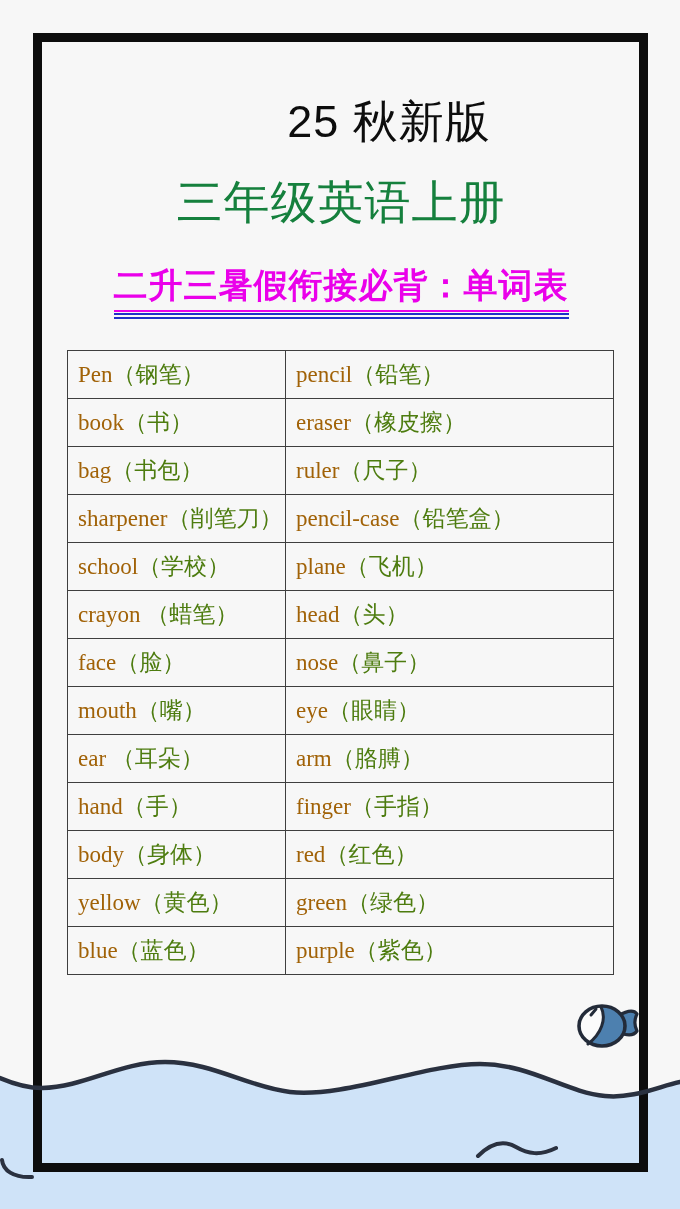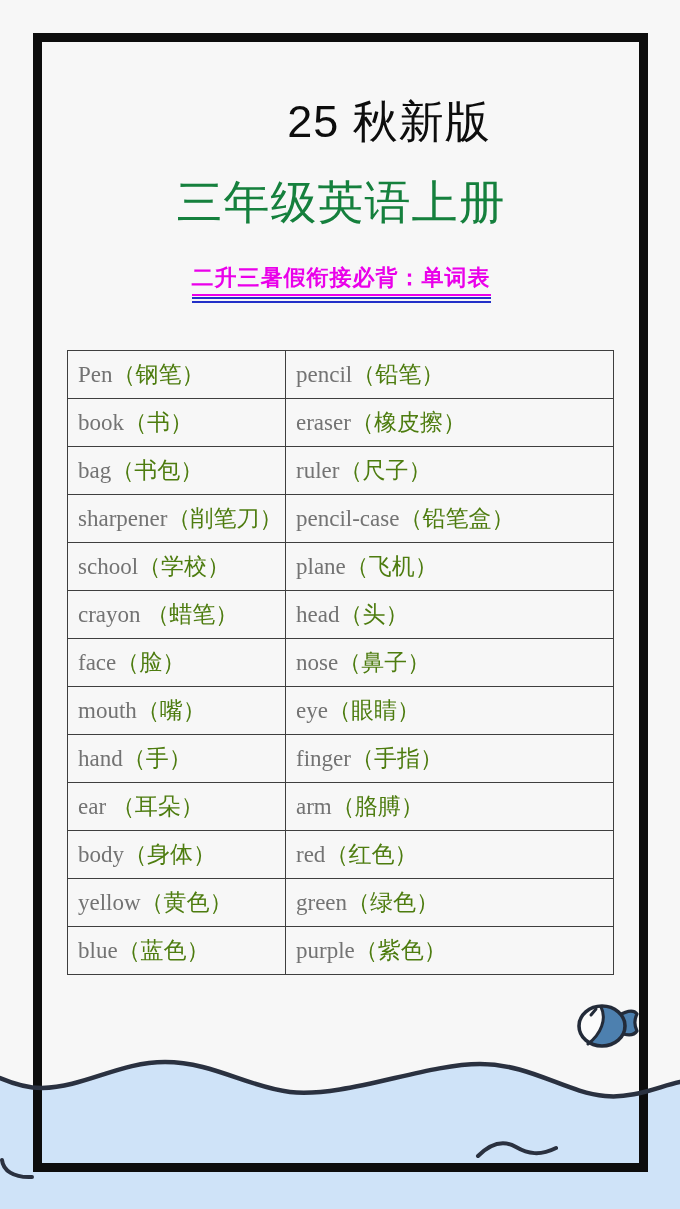--- a/index.html
+++ b/index.html
@@ -27,21 +27,21 @@
     position:absolute; left:43px; top:176px; width:596px;
     text-align:center; font-size:46px; line-height:52px;
     color:#15803d; letter-spacing:1px; z-index:10;
   }
   .subtitle-wrap {
     position:absolute; left:43px; top:263px; width:596px;
     text-align:center; z-index:10;
   }
   .subtitle {
     display:inline-block;
-    font-size:22px; font-weight:bold; letter-spacing:1px;
+    font-size:34px; font-weight:bold; letter-spacing:1px;
     color:#ea00ea;
     border-bottom:6px double #2230c8;
     padding-bottom:1px;
   }
   .subtitle .inner {
     display:inline-block;
     border-bottom:2px solid #ea00ea;
     padding-bottom:1px;
   }
   table.vocab {
@@ -52,21 +52,21 @@
   }
   table.vocab td {
     border:1px solid #3f3f3f;
     height:48px; box-sizing:border-box;
     padding:0 0 0 10px; vertical-align:middle;
     font-size:23px; color:#1c1c1c;
     overflow:hidden; white-space:nowrap;
   }
   table.vocab td.c1 { width:218px; }
   table.vocab td.c2 { width:328px; }
-  .en-word { color:#737373; }
+  .en-word { color:#a16207; }
   .zh-word { color:#4d7c0f; }
   
   .water-svg { position:absolute; left:0; top:1030px; z-index:20; pointer-events:none; }
   
   .waveline-svg { position:absolute; left:0; top:1030px; z-index:40; pointer-events:none; }
   .fish-svg { position:absolute; left:576px; top:1000px; z-index:45; pointer-events:none; }
 </style>
 </head>
 <body>
 
@@ -107,26 +107,26 @@
         </tr>
         <tr>
           <td class="c1"><span class="en-word">face</span><span class="zh-word">（脸）</span></td>
           <td class="c2"><span class="en-word">nose</span><span class="zh-word">（鼻子）</span></td>
         </tr>
         <tr>
           <td class="c1"><span class="en-word">mouth</span><span class="zh-word">（嘴）</span></td>
           <td class="c2"><span class="en-word">eye</span><span class="zh-word">（眼睛）</span></td>
         </tr>
         <tr>
+          <td class="c1"><span class="en-word">ear</span><span class="zh-word"> （耳朵）</span></td>
+          <td class="c2"><span class="en-word">arm</span><span class="zh-word">（胳膊）</span></td>
+        </tr>
+        <tr>
           <td class="c1"><span class="en-word">hand</span><span class="zh-word">（手）</span></td>
           <td class="c2"><span class="en-word">finger</span><span class="zh-word">（手指）</span></td>
-        </tr>
-        <tr>
-          <td class="c1"><span class="en-word">ear</span><span class="zh-word"> （耳朵）</span></td>
-          <td class="c2"><span class="en-word">arm</span><span class="zh-word">（胳膊）</span></td>
         </tr>
         <tr>
           <td class="c1"><span class="en-word">body</span><span class="zh-word">（身体）</span></td>
           <td class="c2"><span class="en-word">red</span><span class="zh-word">（红色）</span></td>
         </tr>
         <tr>
           <td class="c1"><span class="en-word">yellow</span><span class="zh-word">（黄色）</span></td>
           <td class="c2"><span class="en-word">green</span><span class="zh-word">（绿色）</span></td>
         </tr>
         <tr>

